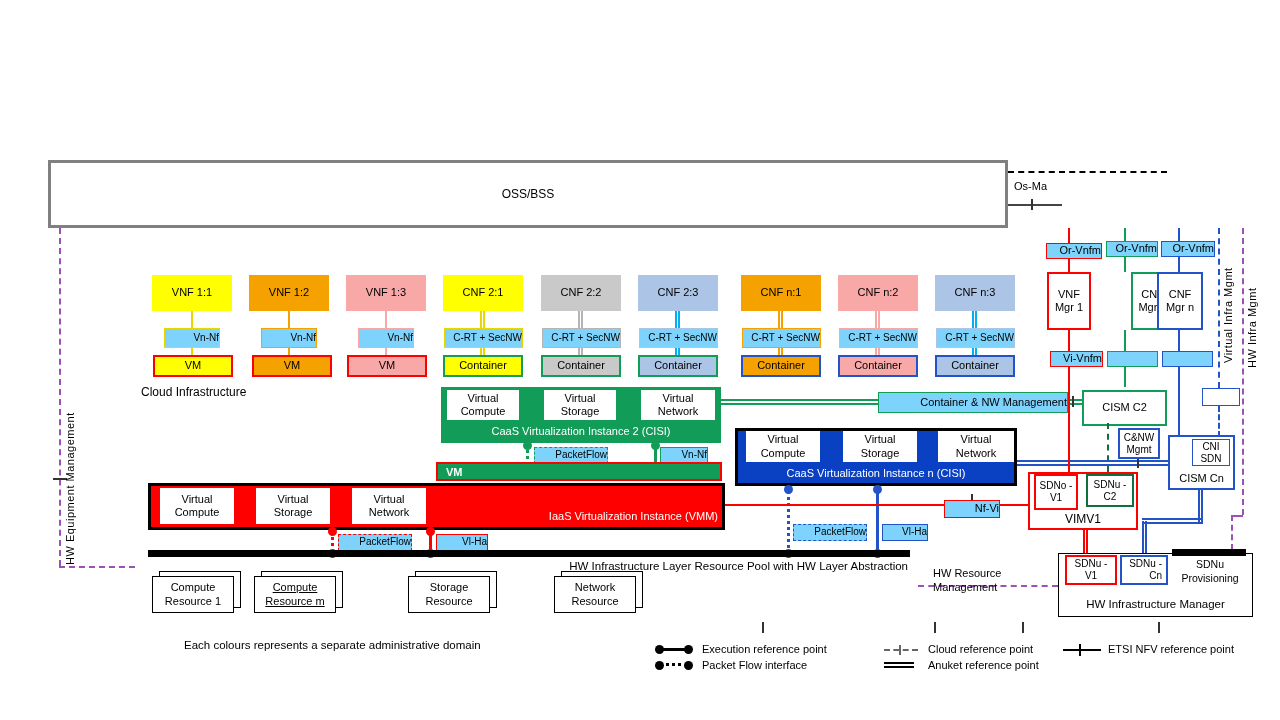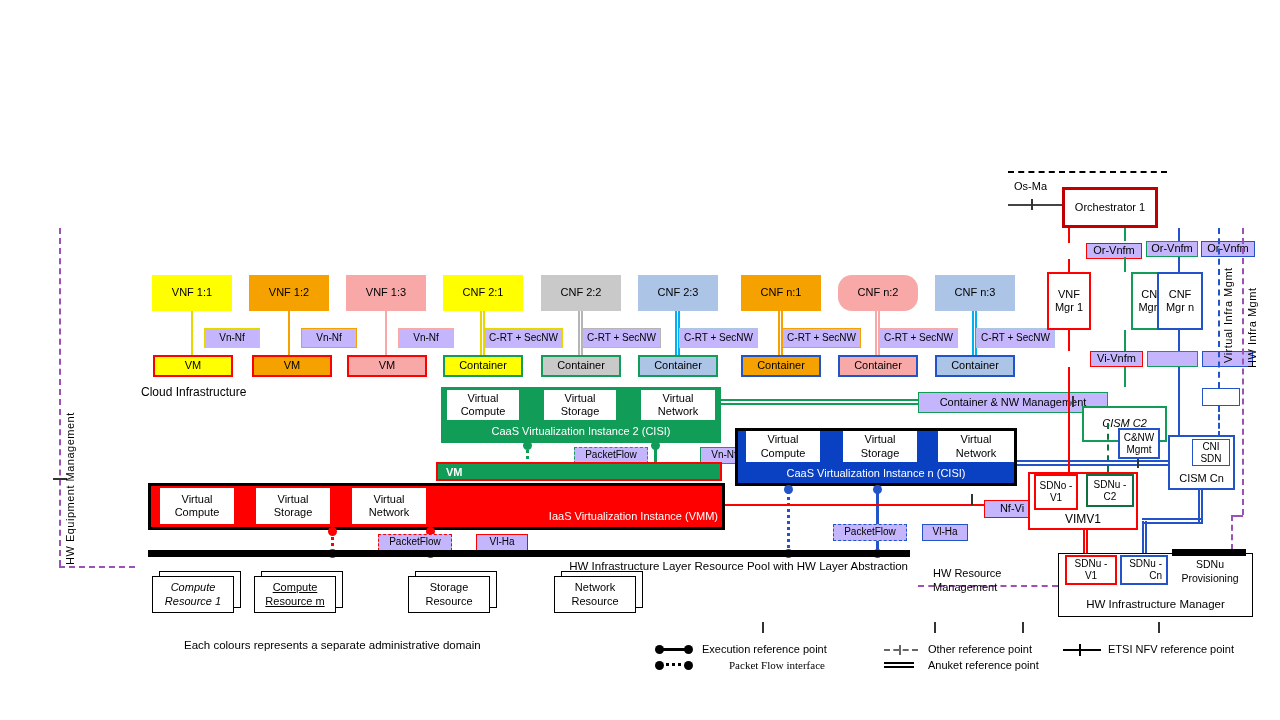--- a/index.html
+++ b/index.html
@@ -19,35 +19,35 @@
   .vtext{position:absolute;writing-mode:vertical-rl;transform:rotate(180deg);
          font-size:11px;white-space:nowrap;letter-spacing:.5px;}
   .shadowbox{position:absolute;background:#fff;border:1.5px solid #000;box-sizing:border-box;}
   .res{position:absolute;background:#fff;border:1.5px solid #000;display:flex;align-items:center;
        justify-content:center;text-align:center;font-size:11px;line-height:1.25;box-sizing:border-box;}
   .legend-text{position:absolute;font-size:11px;}
   
   .c-yellow{background:#FFFF00;} .c-orange{background:#F5A200;} .c-pink{background:#F9A8A8;}
   .c-gray{background:#C9C9C9;} .c-lblue{background:#ACC5E6;}
   .b-red{border:2px solid #FF0000;} .b-green{border:2px solid #119C58;} .b-blue{border:2px solid #2353C8;}
-  .lbl{position:absolute;background:#c4b5fd;display:flex;align-items:center;justify-content:center;
-       font-size:10px;box-sizing:border-box;text-align:center;line-height:1.05;margin-left:40px;}
+  .lbl{position:absolute;background:#7dd3fc;display:flex;align-items:center;justify-content:flex-end;
+       font-size:10px;box-sizing:border-box;text-align:center;line-height:1.05;}
 </style>
 </head>
 <body>
 
 <div id="canvas">
 
+  <div class="box" style="left:48px;top:160px;width:960px;height:68px;border:3px solid #808080;font-size:12px;">
+    <span>OSS/BSS</span>
+  </div>
   <div class="abs" style="left:1008px;top:171px;width:159px;height:0;border-top:2px dashed #000;"></div>
   <div class="abs" style="left:1008px;top:204px;width:54px;height:2px;background:#444;"></div>
   <div class="tick" style="left:1031px;top:199px;"></div>
   <div class="abs" style="left:1012px;top:180px;font-size:11px;background:#fff;padding:0 2px;">Os-Ma</div>
-  <div class="box" style="left:1062px;top:187px;width:96px;height:41px;border:3px solid #C00000;">
-    <span style="width:80px;">Orchestrator 1</span>
-  </div>
 
   <div class="abs" style="left:59px;top:228px;width:0;height:338px;border-left:2px dashed #9B51B5;"></div>
   <div class="abs" style="left:59px;top:566px;width:76px;height:0;border-top:2px dashed #9B51B5;"></div>
   <div class="abs" style="left:53px;top:478px;width:14px;height:2px;background:#333;"></div>
   <div class="vtext" style="left:64px;top:295px;height:270px;">HW Equipment Management</div>
 
   <div class="box c-yellow nolb" style="left:152px;top:275px;width:80px;height:36px;">
     <span>VNF 1:1</span>
     </div>
   <div class="vl" style="left:191px;top:311px;height:44px;background:#E8D800;"></div>
@@ -117,21 +117,21 @@
     <span>CNF n:1</span>
     </div>
   <div class="dvl" style="left:778px;top:311px;height:44px;border-color:#F5A200;"></div>
   <div class="lbl" style="left:742px;top:328px;width:79px;height:20px;border:1.5px solid #F5A200;">
     <span>C-RT + SecNW</span>
     </div>
   <div class="box c-orange b-blue" style="left:741px;top:355px;width:80px;height:22px;">
     <span>Container</span>
     </div>
 
-  <div class="box c-pink nolb" style="left:838px;top:275px;width:80px;height:36px;border-radius:14px;">
+  <div class="box c-pink nolb" style="left:838px;top:275px;width:80px;height:36px;">
     <span>CNF n:2</span>
     </div>
   <div class="dvl" style="left:875px;top:311px;height:44px;border-color:#F9A8A8;"></div>
   <div class="lbl" style="left:839px;top:328px;width:79px;height:20px;border:1.5px solid #F9A8A8;">
     <span>C-RT + SecNW</span>
     </div>
   <div class="box c-pink b-blue" style="left:838px;top:355px;width:80px;height:22px;">
     <span>Container</span>
     </div>
 
@@ -232,41 +232,41 @@
   <div class="lbl" style="left:882px;top:524px;width:46px;height:17px;border:1.5px solid #2353C8;">
     <span>Vl-Ha</span>
     </div>
 
   <div class="abs" style="left:140px;top:553px;width:778px;height:66px;border:1.5px solid #000;box-sizing:border-box;background:#fff;z-index:-1;"></div>
   <div class="abs" style="left:148px;top:550px;width:762px;height:7px;background:#000;"></div>
   <div class="abs" style="left:400px;top:560px;width:508px;text-align:right;font-size:11.5px;">HW Infrastructure Layer Resource Pool with HW Layer Abstraction</div>
 
   <div class="shadowbox" style="left:159px;top:571px;width:82px;height:37px;"></div>
   <div class="res" style="left:152px;top:576px;width:82px;height:37px;">
-    <span style="width:70px;font-style:italic;">Compute Resource 1</span>
+    <span style="width:70px;">Compute Resource 1</span>
     </div>
   <div class="shadowbox" style="left:261px;top:571px;width:82px;height:37px;"></div>
   <div class="res" style="left:254px;top:576px;width:82px;height:37px;">
     <span style="width:70px;text-decoration:underline;">Compute Resource m</span>
     </div>
   <div class="shadowbox" style="left:415px;top:571px;width:82px;height:37px;"></div>
   <div class="res" style="left:408px;top:576px;width:82px;height:37px;">
     <span style="width:60px;">Storage Resource</span>
     </div>
   <div class="shadowbox" style="left:561px;top:571px;width:82px;height:37px;"></div>
   <div class="res" style="left:554px;top:576px;width:82px;height:37px;">
     <span style="width:62px;">Network Resource</span>
     </div>
 
   <div class="dhl" style="left:721px;top:399px;width:361px;border-color:#119C58;"></div>
   <div class="lbl" style="left:878px;top:392px;width:190px;height:21px;border:1.5px solid #119C58;font-size:11px;">
     <span>Container &amp; NW Management</span>
     </div>
   <div class="tick" style="left:1072px;top:396px;"></div>
-  <div class="box" style="left:1082px;top:406px;width:85px;height:36px;border:2px solid #119C58;font-style:italic;">
+  <div class="box" style="left:1082px;top:390px;width:85px;height:36px;border:2px solid #119C58;">
     <span>CISM C2</span>
     </div>
   <div class="abs" style="left:1107px;top:423px;width:0;height:49px;border-left:2px dashed #0E6F3F;"></div>
 
   <div class="dhl" style="left:1017px;top:460px;width:151px;border-color:#2353C8;"></div>
   <div class="tick" style="left:1137px;top:457px;"></div>
   <div class="box" style="left:1118px;top:428px;width:42px;height:31px;border:2px solid #2353C8;font-size:10px;background:#fff;">
     <span style="width:38px;">C&amp;NW Mgmt</span>
     </div>
   <div class="box" style="left:1168px;top:435px;width:67px;height:55px;border:2px solid #2353C8;align-items:flex-end;padding-bottom:3px;">
@@ -373,27 +373,27 @@
     <div class="dot" style="left:0;top:0.5px;background:#000;"></div>
     <div class="dot" style="left:29px;top:0.5px;background:#000;"></div>
   </div>
   <div class="legend-text" style="left:702px;top:643px;">Execution reference point</div>
 
   <div class="abs" style="left:655px;top:660px;width:38px;height:10px;">
     <div class="abs" style="left:4px;top:3px;width:30px;height:0;border-top:3px dotted #000;"></div>
     <div class="dot" style="left:0;top:0.5px;background:#000;"></div>
     <div class="dot" style="left:29px;top:0.5px;background:#000;"></div>
   </div>
-  <div class="legend-text" style="left:729px;top:659px;font-family:Liberation Serif, serif;">Packet Flow interface</div>
+  <div class="legend-text" style="left:702px;top:659px;">Packet Flow interface</div>
 
   <div class="abs" style="left:884px;top:644px;width:34px;height:12px;">
     <div class="abs" style="left:0;top:5px;width:34px;height:0;border-top:2px dashed #666;"></div>
     <div class="abs" style="left:15px;top:1px;width:2px;height:10px;background:#666;"></div>
   </div>
-  <div class="legend-text" style="left:928px;top:643px;">Other reference point</div>
+  <div class="legend-text" style="left:928px;top:643px;">Cloud reference point</div>
 
   <div class="abs" style="left:884px;top:662px;width:30px;height:6px;border-top:2.5px solid #000;border-bottom:2.5px solid #000;box-sizing:border-box;"></div>
   <div class="legend-text" style="left:928px;top:659px;">Anuket reference point</div>
 
   <div class="abs" style="left:1063px;top:644px;width:38px;height:12px;">
     <div class="abs" style="left:0;top:5px;width:38px;height:2px;background:#000;"></div>
     <div class="abs" style="left:16px;top:0;width:2px;height:12px;background:#000;"></div>
   </div>
   <div class="legend-text" style="left:1108px;top:643px;">ETSI NFV reference point</div>
 

